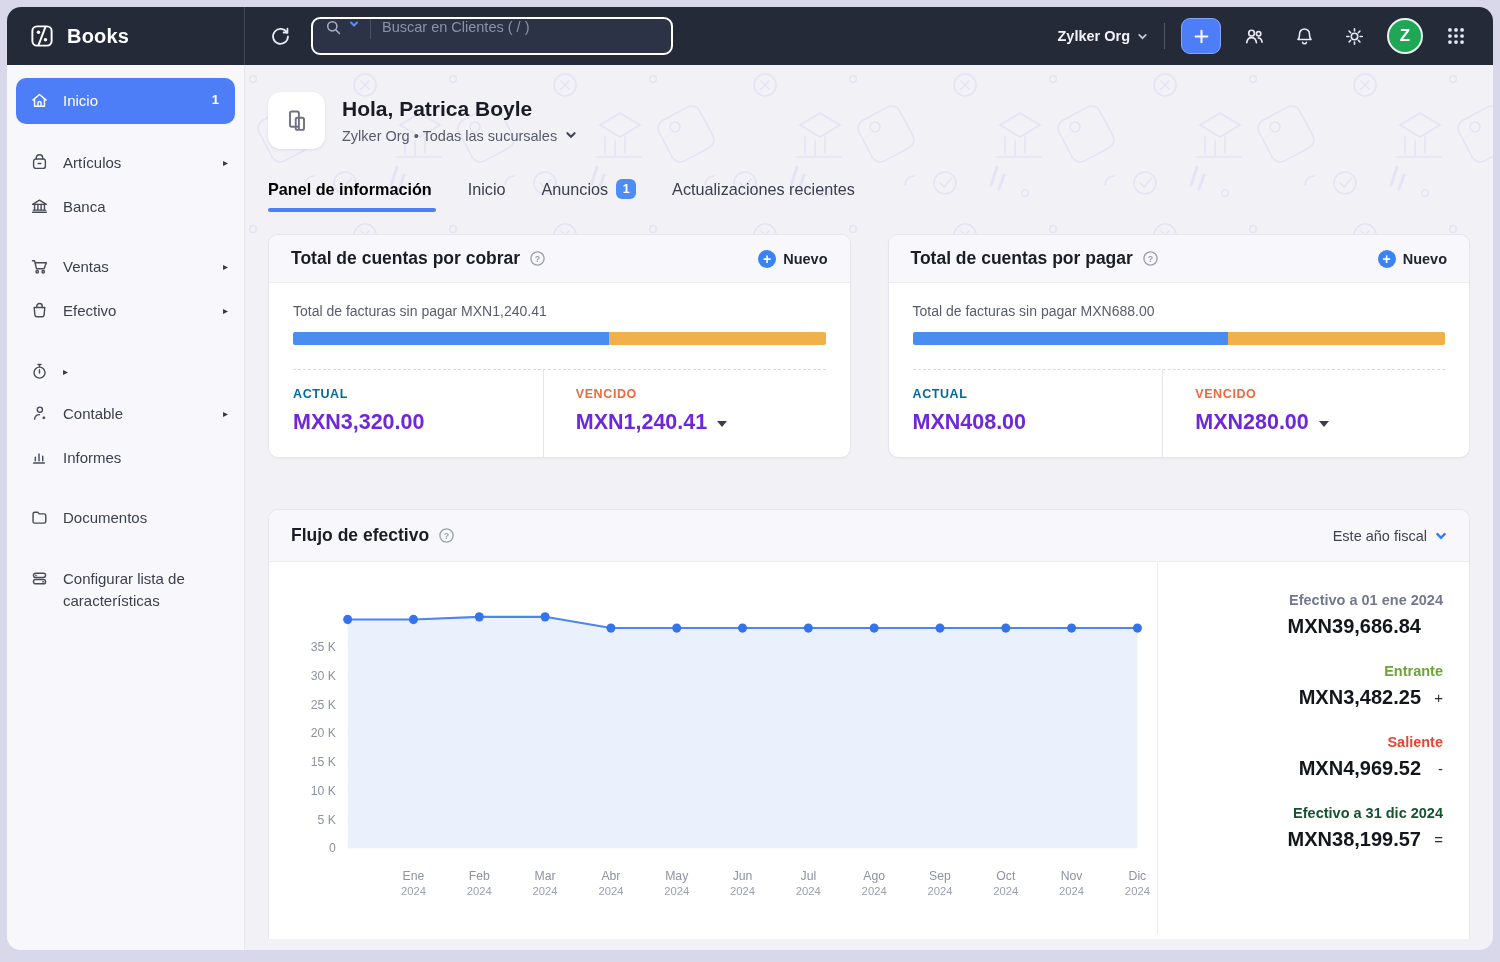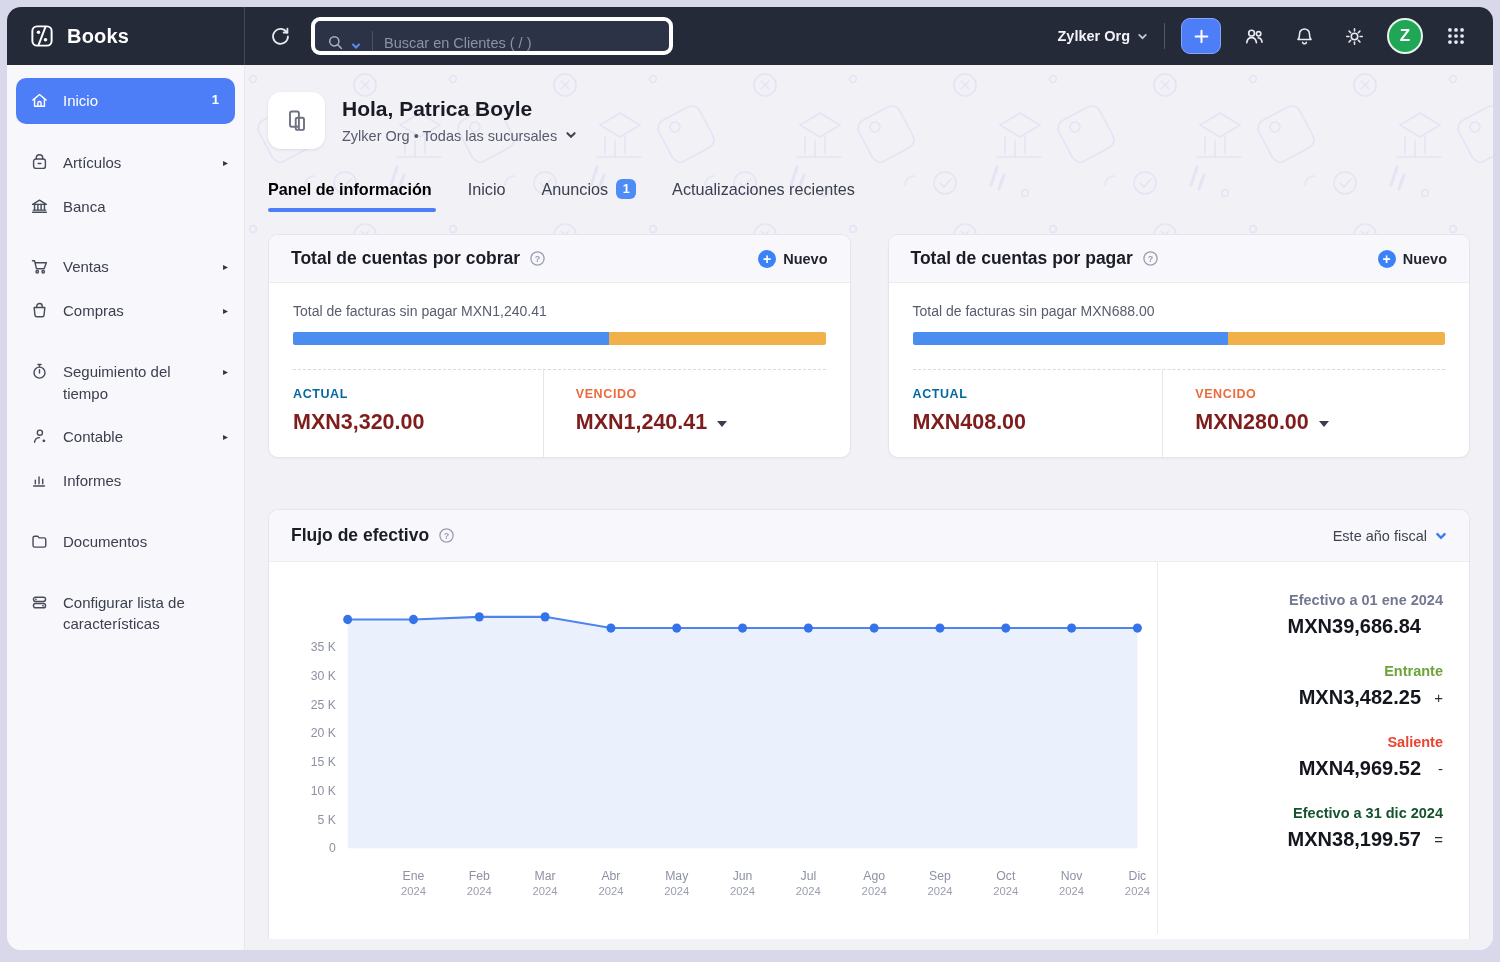--- a/index.html
+++ b/index.html
@@ -7,21 +7,21 @@
   body { background:#d9d8ea; font-family:"Liberation Sans", sans-serif; position:relative; overflow:hidden; }
   .frame { position:absolute; left:7px; top:7px; width:1486px; height:943px; border-radius:14px; overflow:hidden; background:#f1f1f6; }
 
   
   .topbar { height:58px; background:#252a39; display:flex; align-items:center; }
   .brand-zone { width:238px; height:100%; display:flex; align-items:center; gap:12px; padding-left:22px; border-right:1px solid rgba(255,255,255,.14); flex:0 0 auto; }
   .brand-logo { color:#fff; display:flex; }
   .brand-name { color:#fff; font-size:20px; font-weight:700; letter-spacing:.2px; }
   .tb-iconbtn { color:#e8eaf2; display:flex; align-items:center; justify-content:center; width:34px; height:34px; cursor:pointer; }
   .refresh-btn { margin-left:18px; }
-  .searchbox { margin-left:14px; width:362px; height:38px; background:#2d3346; border:4px solid #ffffff; border-radius:9px; display:flex; align-items:flex-end; padding:0 12px; gap:7px; }
+  .searchbox { margin-left:14px; width:362px; height:38px; background:#2d3346; border:2px solid #ffffff; border-radius:9px; display:flex; align-items:flex-start; padding:0 12px; gap:7px; }
   .searchbox .divider { width:1px; height:20px; background:#4a5168; margin:0 4px; }
   .searchbox input { flex:1; background:transparent; border:none; outline:none; color:#cfd3e0; font-size:14.5px; font-family:"Liberation Sans", sans-serif; }
   .searchbox input::placeholder { color:#8c92a8; }
   .tb-right { margin-left:auto; display:flex; align-items:center; gap:16px; padding-right:20px; }
   .org-select { color:#f2f3f8; font-size:14.5px; font-weight:600; display:flex; align-items:center; gap:7px; cursor:pointer; }
   .tb-divider { width:1px; height:26px; background:rgba(255,255,255,.22); }
   .add-btn { width:40px; height:36px; background:#4d7ef7; border:1px solid #85a7fa; border-radius:9px; color:#fff; display:flex; align-items:center; justify-content:center; cursor:pointer; }
   .avatar { width:36px; height:36px; border-radius:50%; background:#1fa755; border:2px solid #e9f6ee; color:#fff; font-weight:700; font-size:17px; display:flex; align-items:center; justify-content:center; cursor:pointer; }
 
   
@@ -66,21 +66,21 @@
   .card-sub { font-size:14px; color:#585c6c; margin-bottom:13px; }
   .pbar { display:flex; height:13px; border-radius:2px; overflow:hidden; margin-bottom:24px; }
   .pbar .seg-blue { background:#4a8df0; }
   .pbar .seg-yellow { background:#f0b14a; flex:1; }
   .amounts { display:flex; border-top:1px dashed #d9d9e4; }
   .amount-col { flex:1; padding:17px 0 22px; }
   .amount-col + .amount-col { border-left:1px solid #e6e6ef; padding-left:32px; }
   .amount-label { font-size:12.5px; font-weight:700; letter-spacing:.6px; }
   .amount-label.current { color:#0369a1; }
   .amount-label.overdue { color:#ed6a3e; }
-  .amount-value { margin-top:9px; font-size:21.5px; font-weight:600; color:#7f1d1d; display:flex; align-items:center; gap:10px; }
+  .amount-value { margin-top:9px; font-size:21.5px; font-weight:600; color:#6d28d9; display:flex; align-items:center; gap:10px; }
   .caret-down { width:0; height:0; border-left:5px solid transparent; border-right:5px solid transparent; border-top:6px solid #3a3e4a; margin-top:3px; }
 
   
   .cashflow { margin:51px 23px 0; background:#fff; border:1px solid #e5e5ee; border-radius:10px 10px 0 0; border-bottom:none; height:430px; }
   .cf-head { display:flex; align-items:center; justify-content:space-between; padding:15px 22px; background:#f8f8fc; border-bottom:1px solid #ececf3; border-radius:10px 10px 0 0; }
   .cf-filter { display:flex; align-items:center; gap:8px; font-size:14.5px; color:#3f4350; cursor:pointer; }
   .cf-body { display:flex; height:372px; }
   .chart-zone { flex:1; padding:30px 0 0 14px; }
   .cf-summary { width:312px; flex:0 0 auto; border-left:1px solid #ebebf2; padding:30px 26px 0; text-align:right; }
   .sum-row { margin-bottom:25px; }
@@ -231,32 +231,31 @@
 
     <span class="sb-arrow">▸</span>
   </div>
         <div class="sb-item group-end">
     <span class="sb-icon">
             <svg width="19" height="19" viewBox="0 0 20 20" fill="none" stroke="currentColor" stroke-width="1.5" stroke-linecap="round" stroke-linejoin="round">
               <path d="M7.1 6.8V5.5a2.9 2.9 0 0 1 5.8 0v1.3"></path>
               <path d="M4.4 6.8h11.2l-.8 8a1.9 1.9 0 0 1-1.9 1.7H7.1a1.9 1.9 0 0 1-1.9-1.7l-.8-8z"></path>
             </svg>
           </span>
-    <span class="sb-label">Compras</span>
+    <span class="sb-label">Efectivo</span>
 
     <span class="sb-arrow">▸</span>
   </div>
         <div class="sb-item">
     <span class="sb-icon">
             <svg width="19" height="19" viewBox="0 0 20 20" fill="none" stroke="currentColor" stroke-width="1.5" stroke-linecap="round" stroke-linejoin="round">
               <circle cx="10" cy="11.2" r="5.8"></circle>
               <path d="M8.4 2.6h3.2M10 2.6v2.2M10 8.2v3.4"></path>
             </svg>
           </span>
-    <span class="sb-label">Seguimiento del tiempo</span>
 
     <span class="sb-arrow">▸</span>
   </div>
         <div class="sb-item">
     <span class="sb-icon">
             <svg width="19" height="19" viewBox="0 0 20 20" fill="none" stroke="currentColor" stroke-width="1.5" stroke-linecap="round" stroke-linejoin="round">
               <circle cx="10.4" cy="6" r="2.7"></circle>
               <path d="M4.8 16c.4-3.1 2.5-4.8 5.2-4.8"></path>
               <circle cx="14.6" cy="14.6" r="1.5" fill="currentColor" stroke="none"></circle>
             </svg>

